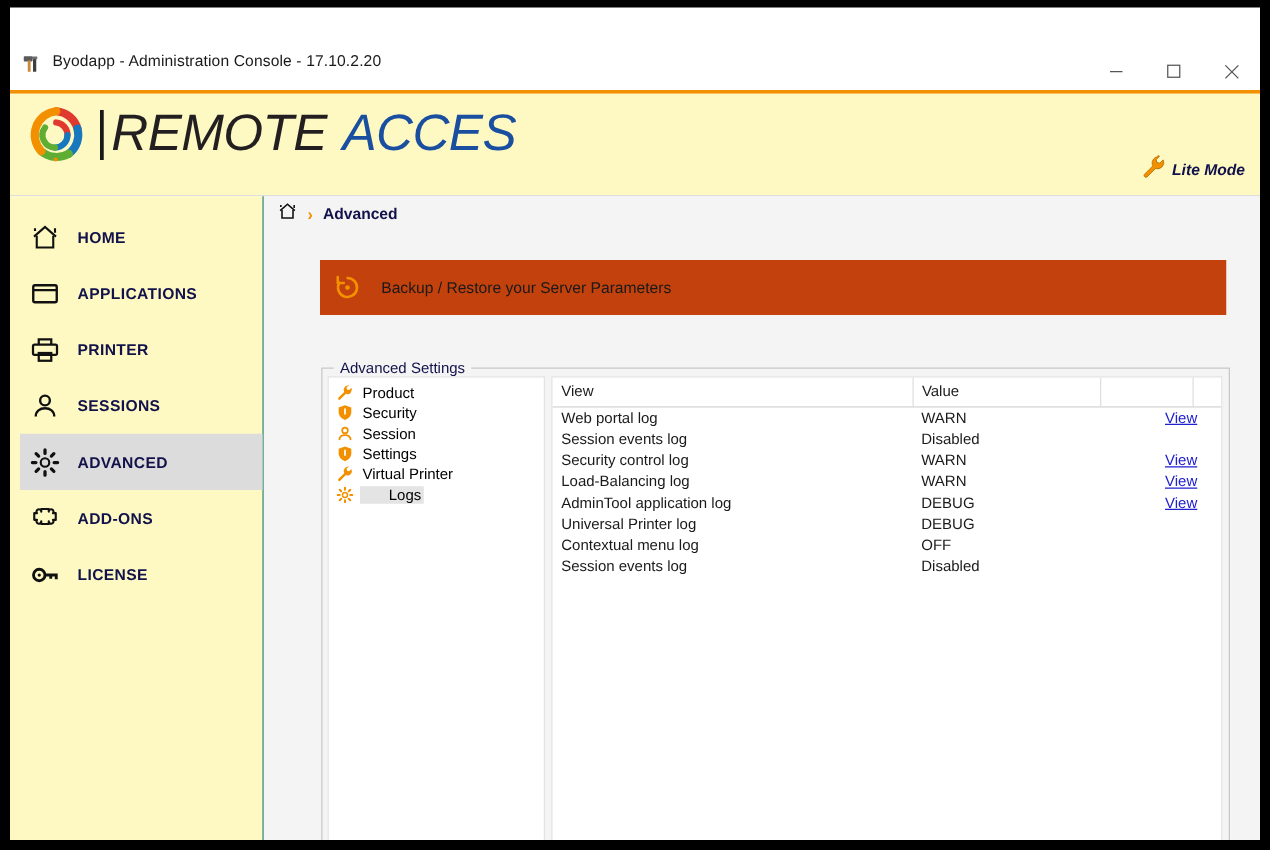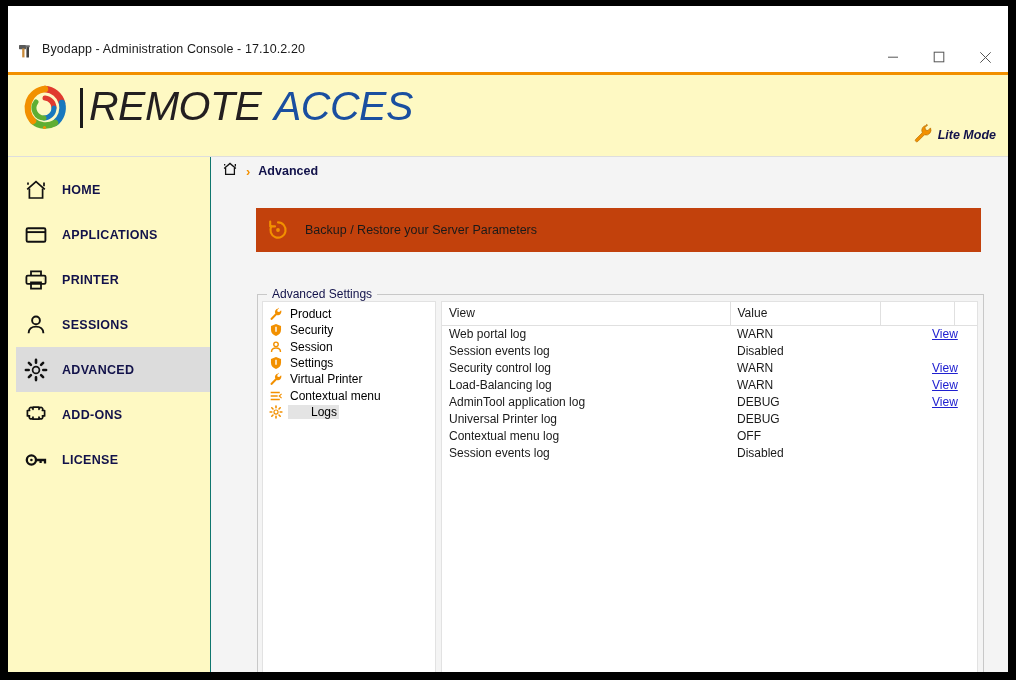--- a/index.html
+++ b/index.html
@@ -525,29 +525,20 @@
 
             <div class="tree-item">
               <span class="tree-ico">
                 <svg width="14" height="14" viewBox="0 0 20 20">
                   <path d="M13.4 2a5 5 0 0 0-4.3 7.4L2.4 16a1.5 1.5 0 0 0 2.1 2.1l6.6-6.6a5 5 0 0 0 6.2-6.9l-2.6 2.6-2.4-.5-.5-2.4 2.6-2.6a5 5 0 0 0-1-.7z" fill="#F29000"></path>
                 </svg>
               </span>
               <span class="tree-lbl">Virtual Printer</span>
             </div>
 
-            <div class="tree-item">
-              <span class="tree-ico">
-                <svg width="14" height="14" viewBox="0 0 20 20" stroke="#F29000" stroke-width="1.8" fill="none">
-                  <path d="M2.4 5h13 M2.4 10h10 M2.4 15h13"></path>
-                  <path d="M18 7 14.6 10 18 13" stroke-width="1.6"></path>
-                </svg>
-              </span>
-              <span class="tree-lbl">Contextual menu</span>
-            </div>
 
             <div class="tree-item selected">
               <span class="tree-ico">
                 <svg width="14" height="14" viewBox="0 0 20 20" fill="none" stroke="#F29000" stroke-width="1.7">
                   <circle cx="10" cy="10" r="2.9"></circle>
                   <path d="M10 1.6v2.4 M10 16v2.4 M1.6 10h2.4 M16 10h2.4
                            M4 4l1.7 1.7 M14.3 14.3 16 16 M16 4l-1.7 1.7 M5.7 14.3 4 16" stroke-width="2.3" stroke-linecap="round"></path>
                 </svg>
               </span>
               <span class="tree-lbl">Logs</span>

